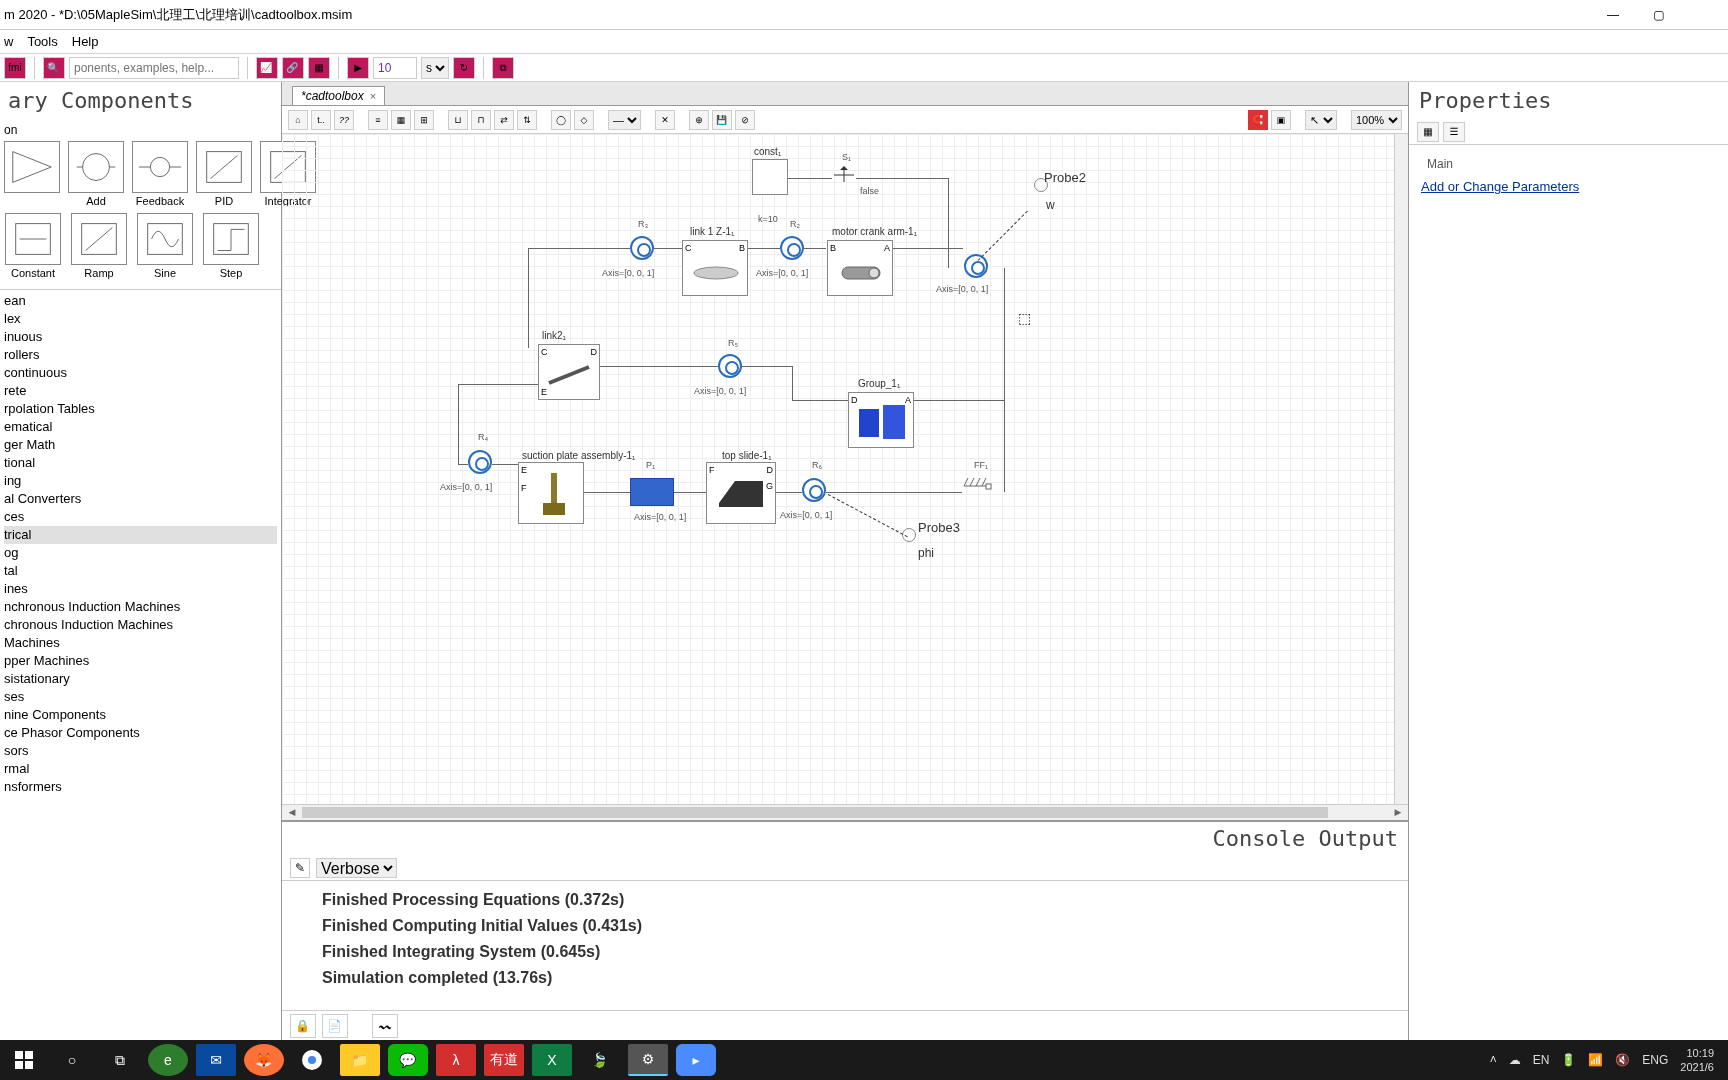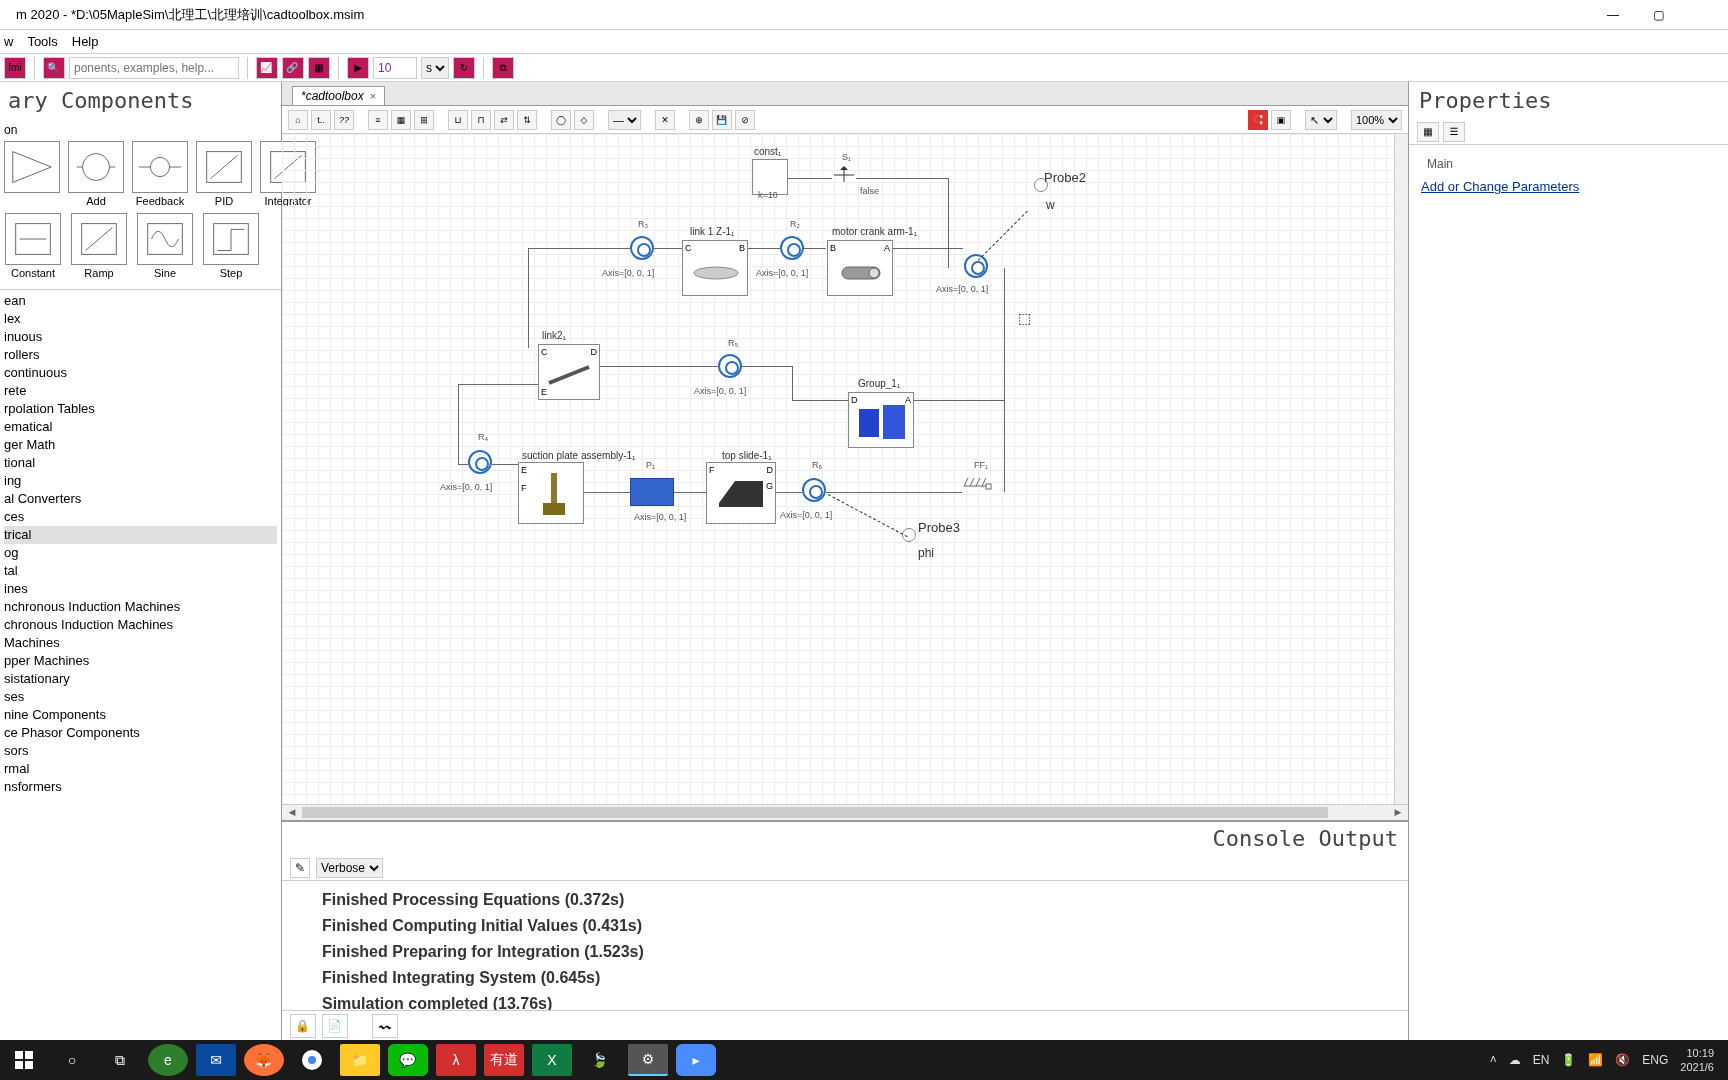--- a/index.html
+++ b/index.html
@@ -1,19 +1,19 @@
 <!DOCTYPE html>
 <html><head>
 <meta charset="utf-8">
 <style>
 * { box-sizing: border-box; margin: 0; padding: 0; font-family: "Segoe UI", Arial, sans-serif; }
 html, body { width: 1728px; height: 1080px; overflow: hidden; background: #fff; }
 
 
-.titlebar { height: 30px; background: #fff; border-bottom: 1px solid #ccc; display: flex; align-items: center; padding-left: 16px; font-size: 13px; position: relative; }
+.titlebar { height: 30px; background: #fff; border-bottom: 1px solid #ccc; display: flex; align-items: center; padding-left: 4px; font-size: 13px; position: relative; }
 .titlebar .wincontrols { position: absolute; right: 0; top: 0; display: flex; }
 .titlebar .wincontrols div { width: 46px; height: 30px; display: flex; align-items: center; justify-content: center; font-size: 12px; }
 
 
 .menubar { height: 24px; display: flex; align-items: center; padding-left: 4px; font-size: 13px; border-bottom: 1px solid #d0d0d0; }
 .menubar span { margin-right: 14px; }
 
 
 .toolbar { height: 28px; display: flex; align-items: center; padding: 2px 4px; border-bottom: 1px solid #d0d0d0; font-size: 12px; gap: 4px; }
 .toolbar .tbtn { width: 22px; height: 22px; border: 1px solid #ccc; display: flex; align-items: center; justify-content: center; background: #be185d; font-size: 10px; }
@@ -60,21 +60,21 @@
 .rev::after { content: ""; position: absolute; width: 10px; height: 10px; border: 2px solid #2a6dbd; border-radius: 50%; left: 5px; top: 5px; }
 .wire { position: absolute; background: #666; }
 .dash { border-top: 1px dashed #333; background: none; height: 0; }
 .small-txt { font-size: 9px; color: #555; position: absolute; }
 .probe-ring { width: 14px; height: 14px; border: 1px solid #888; border-radius: 50%; position: absolute; background: #fff; }
 
 
 .console { height: 220px; border-top: 2px solid #999; display: flex; flex-direction: column; }
 .console-title { font-family: Consolas, monospace; font-size: 22px; padding: 4px 10px; color: #444; text-align: right; }
 .console-tb { height: 26px; display: flex; align-items: center; padding: 0 8px; gap: 6px; border-bottom: 1px solid #ccc; font-size: 12px; }
-.console-tb select { height: 20px; font-size: 12px; border: 1px solid #ccc; }
+.console-tb select { height: 20px; font-size: 16px; border: 1px solid #ccc; }
 .console-out { flex: 1; font-family: Consolas, monospace; font-size: 16px; padding: 6px 40px; line-height: 26px; color: #333; overflow: hidden; font-weight: bold; }
 .console-foot { height: 30px; border-top: 1px solid #ccc; display: flex; align-items: center; padding: 0 8px; gap: 6px; }
 .console-foot .tbtn { width: 26px; height: 24px; border: 1px solid #ccc; display: flex; align-items: center; justify-content: center; font-size: 12px; }
 
 
 .right { width: 320px; border-left: 1px solid #999; padding: 0; }
 .right-title { font-family: Consolas, monospace; font-size: 22px; padding: 6px 10px; color: #444; }
 .right-tb { height: 26px; display: flex; align-items: center; padding: 0 8px; gap: 4px; border-bottom: 1px solid #ccc; }
 .right-tb .tbtn { width: 22px; height: 20px; border: 1px solid #ccc; background: #f5f5f5; font-size: 10px; display: flex; align-items: center; justify-content: center; }
 .right-body { padding: 8px 12px; font-size: 13px; }
@@ -243,21 +243,21 @@
       <div style="width:8px"></div>
       <select><option>100%</option></select>
     </div>
 
     <div class="canvas-wrap">
       <div class="vscroll"></div>
       <div class="canvas">
 
         <div class="blk" style="left:470px;top:25px;width:36px;height:36px"></div>
         <div class="blk-label" style="left:472px;top:12px">const₁</div>
-        <div class="small-txt" style="left:476px;top:56px">k=10</div>
+        <div class="small-txt" style="left:476px;top:80px">k=10</div>
 
         <div class="small-txt" style="left:560px;top:18px">S₁</div>
         <div style="position:absolute;left:550px;top:32px;width:24px;height:18px">
           <svg viewBox="0 0 24 18">
               <line x1="2" y1="9" x2="22" y2="9" stroke="#333"></line>
               <line x1="12" y1="2" x2="12" y2="16" stroke="#333"></line>
               <polygon points="8,4 12,0 16,4" fill="#333"></polygon>
             </svg>
         </div>
         <div class="small-txt" style="left:578px;top:52px">false</div>
@@ -405,21 +405,20 @@
 
     <div class="console">
       <div class="console-title">Console Output</div>
       <div class="console-tb">
         <div class="tbtn" style="width:20px;height:20px;border:1px solid #ccc;display:flex;align-items:center;justify-content:center">✎</div>
         <select><option>Verbose</option></select>
       </div>
       <div class="console-out">
         <div>Finished Processing Equations (0.372s)</div>
         <div>Finished Computing Initial Values (0.431s)</div>
-        <div>Finished Preparing for Integration (1.523s)</div>
         <div>Finished Integrating System (0.645s)</div>
         <div>Simulation completed (13.76s)</div>
       </div>
       <div class="console-foot">
         <div class="tbtn">🔒</div>
         <div class="tbtn">📄</div>
         <div style="width:12px"></div>
         <div class="tbtn">〰</div>
       </div>
     </div>

